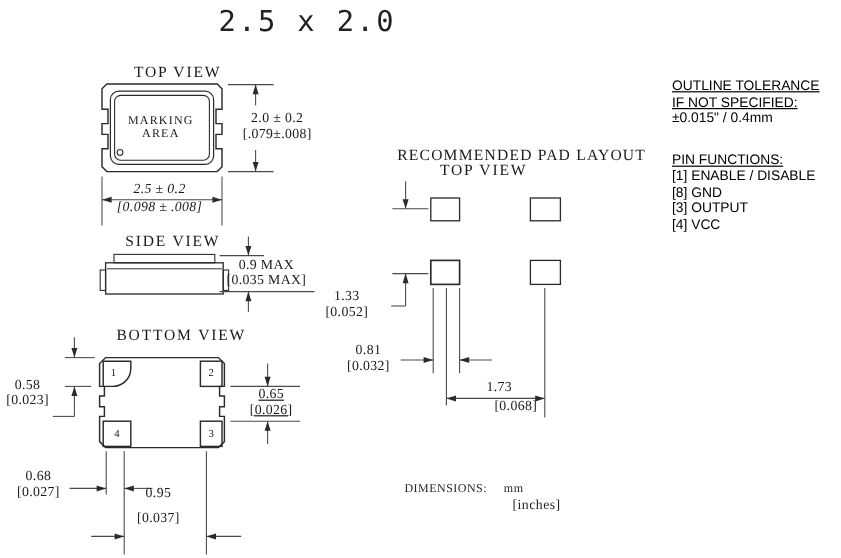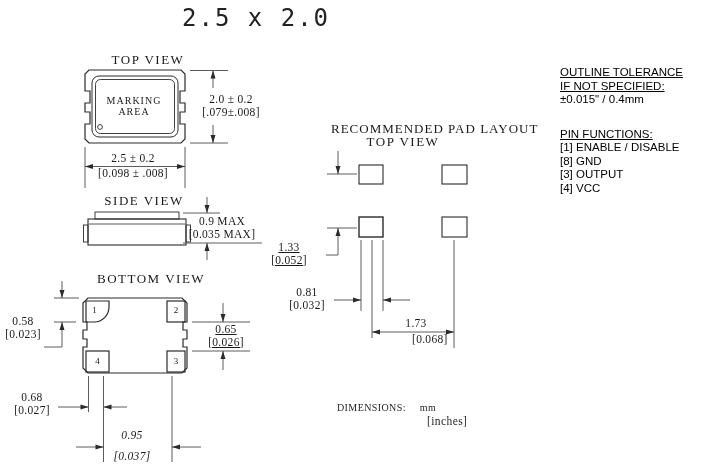--- a/index.html
+++ b/index.html
@@ -175,21 +175,21 @@
 
   <div class="abs viewlabel" style="left:98px;top:52px;width:100px;">TOP VIEW</div>
   <div class="abs marking" style="left:99px;top:96px;width:70px;">
     <div>MARKING</div>
     <div>AREA</div>
   </div>
   <div class="abs dim" style="left:193px;top:93px;width:76px;">
     <div>2.0 ± 0.2</div>
     <div>[.079±.008]</div>
   </div>
-  <div class="abs dim" style="left:87px;top:152px;width:92px;">
+  <div class="abs dim" style="left:87px;top:152px;width:92px;font-style:italic;">
     <div>2.5 ± 0.2</div>
     <div style="margin-top:2px;">[0.098 ± .008]</div>
   </div>
 
   <div class="abs viewlabel" style="left:94px;top:193px;width:100px;">SIDE VIEW</div>
   <div class="abs dim" style="left:180px;top:215px;width:84px;">
     <div>0.9 MAX</div>
     <div>[0.035 MAX]</div>
   </div>
 
@@ -200,33 +200,33 @@
   <div class="abs padnum" style="left:86px;top:357px;width:23px;">4</div>
 
   <div class="abs dim" style="left:0px;top:315px;width:46px;">
     <div>0.58</div>
     <div>[0.023]</div>
   </div>
   <div class="abs dim" style="left:6px;top:391px;width:52px;">
     <div>0.68</div>
     <div>[0.027]</div>
   </div>
-  <div class="abs dim" style="left:107px;top:429px;width:50px;font-style:italic;">
+  <div class="abs dim" style="left:107px;top:405px;width:50px;">
     <div>0.95</div>
     <div style="margin-top:8px;">[0.037]</div>
   </div>
   <div class="abs dim" style="left:200px;top:323px;width:52px;text-decoration:underline;">
     <div>0.65</div>
     <div>[0.026]</div>
   </div>
 
   <div class="abs viewlabel" style="left:331px;top:121px;width:182px;letter-spacing:1px;">RECOMMENDED PAD LAYOUT</div>
   <div class="abs viewlabel" style="left:353px;top:134px;width:100px;">TOP VIEW</div>
 
-  <div class="abs dim" style="left:266px;top:241px;width:46px;text-decoration:underline;">
+  <div class="abs dim" style="left:266px;top:241px;width:46px;">
     <div>1.33</div>
     <div>[0.052]</div>
   </div>
   <div class="abs dim" style="left:284px;top:286px;width:46px;">
     <div>0.81</div>
     <div>[0.032]</div>
   </div>
   <div class="abs dim" style="left:391px;top:317px;width:50px;">
     <div>1.73</div>
     <div style="margin-top:3px;margin-left:21px;">[0.068]</div>

